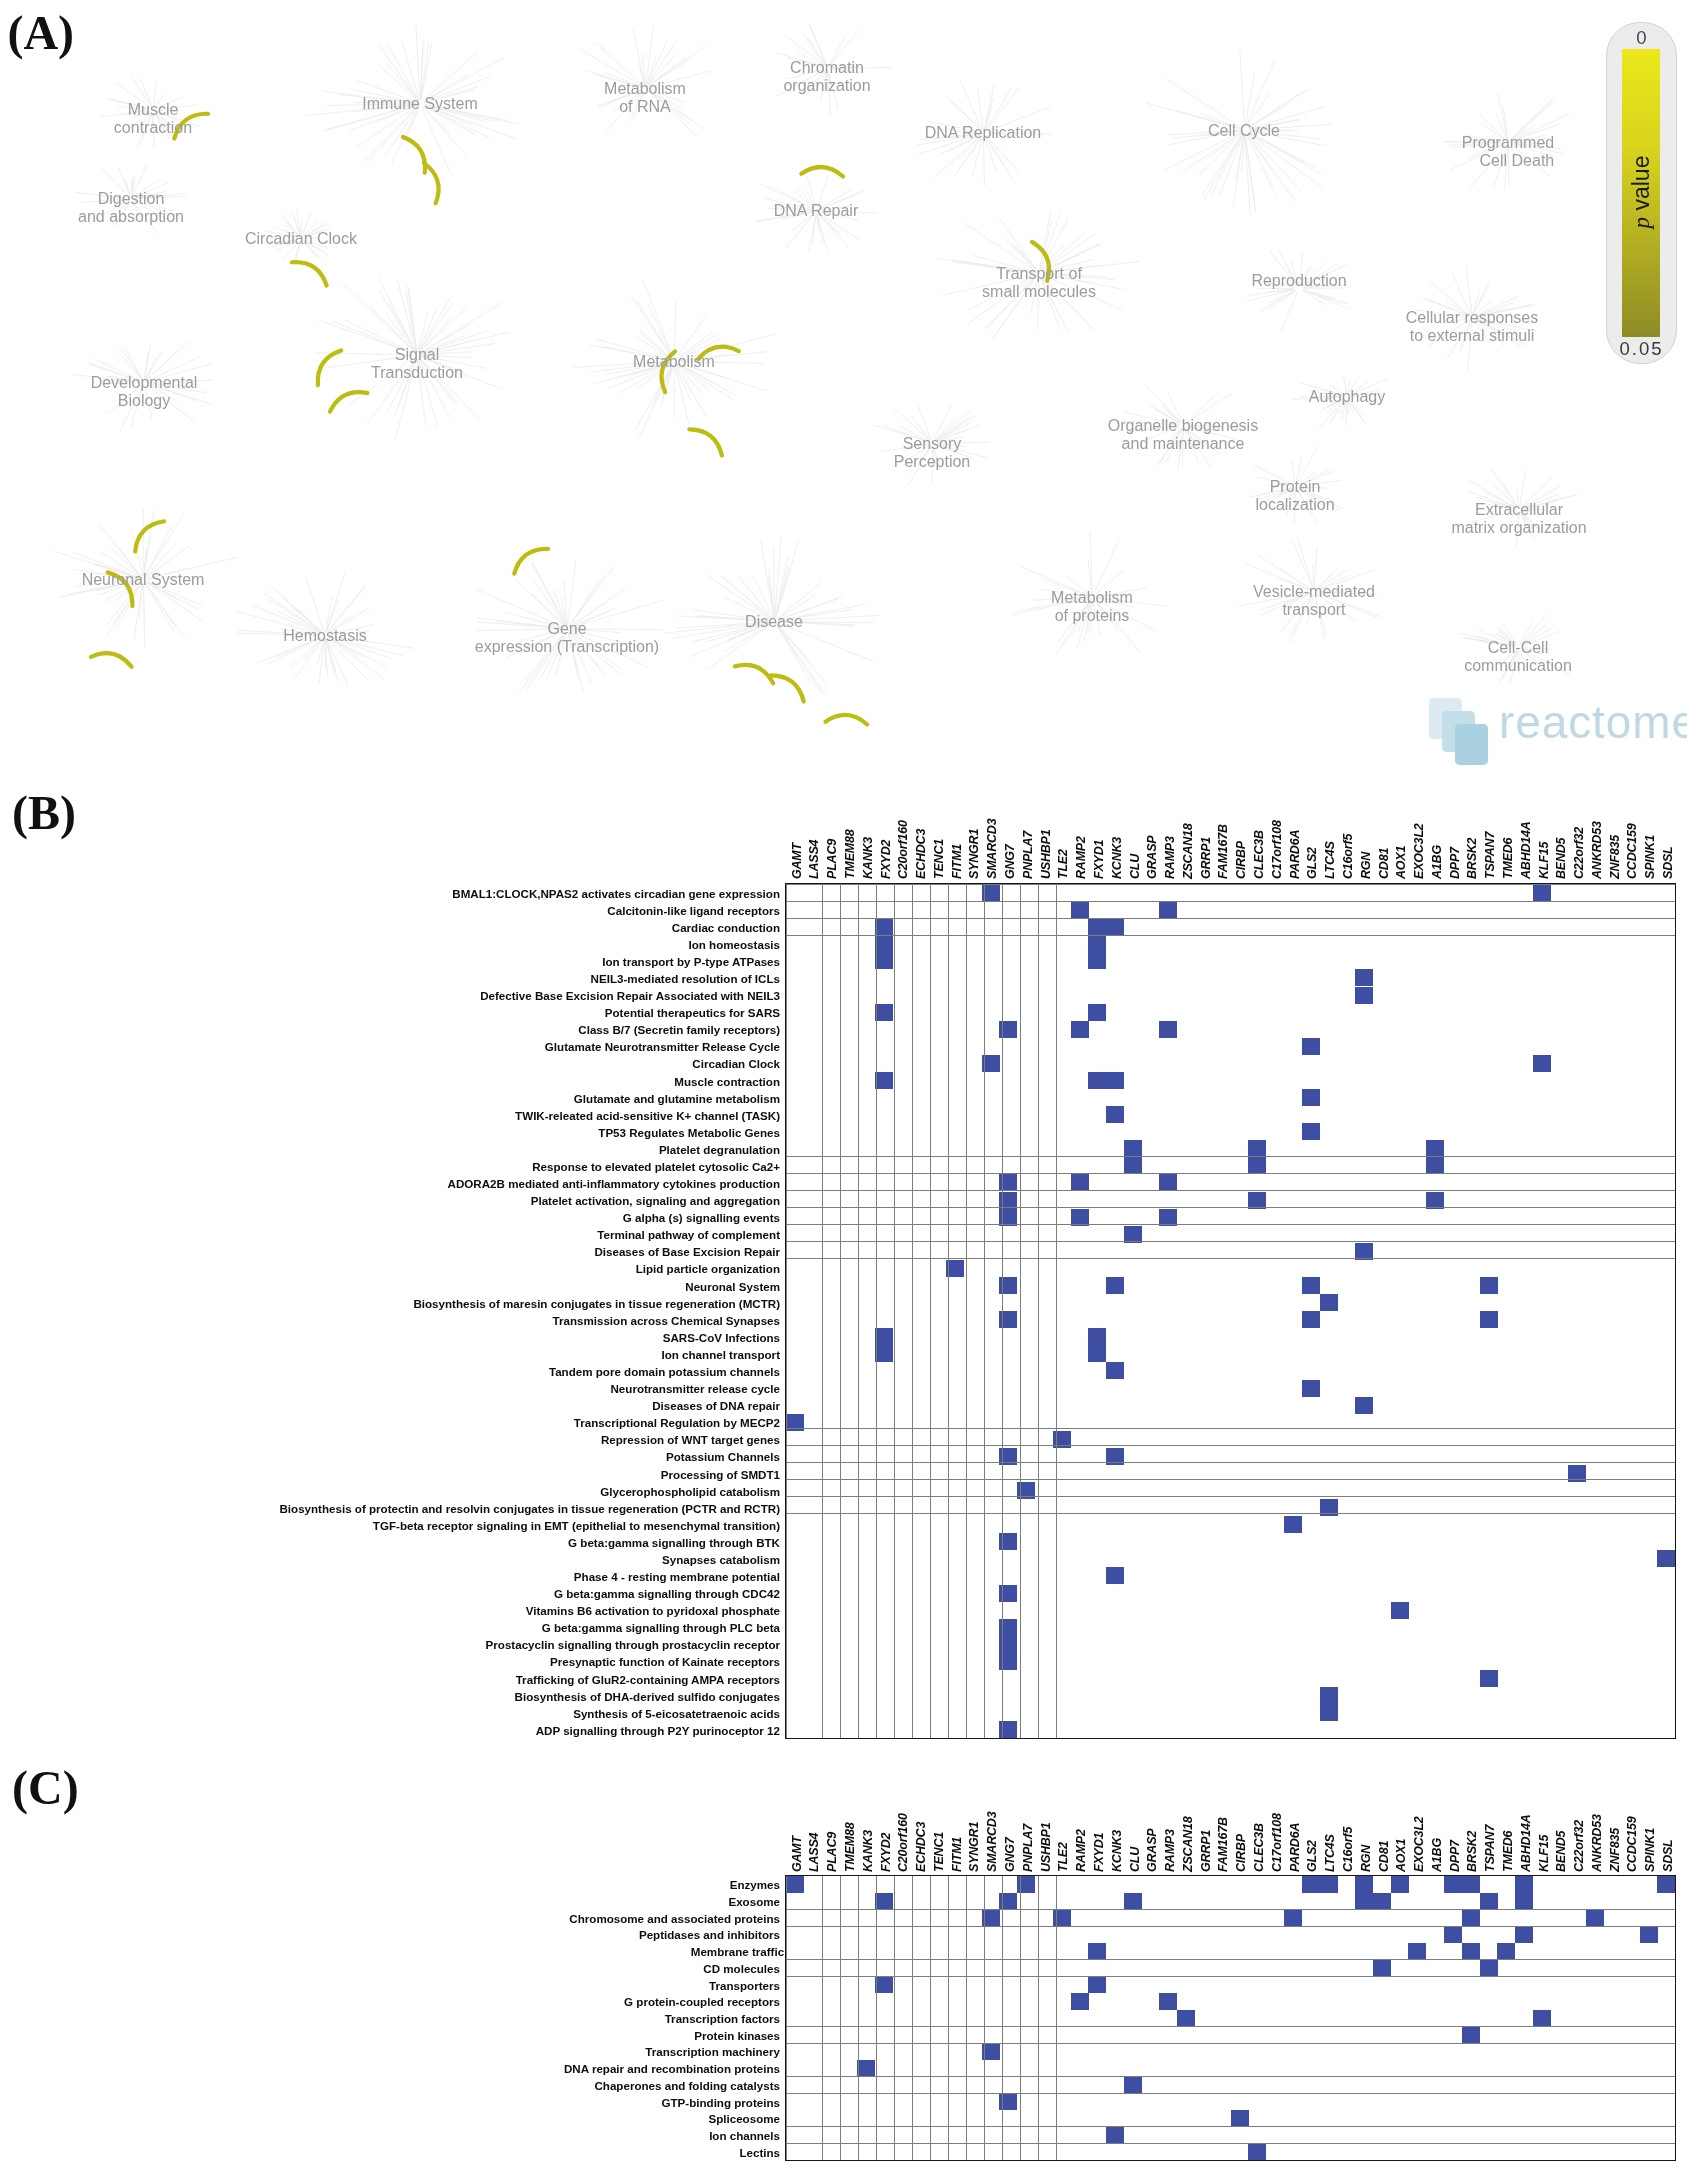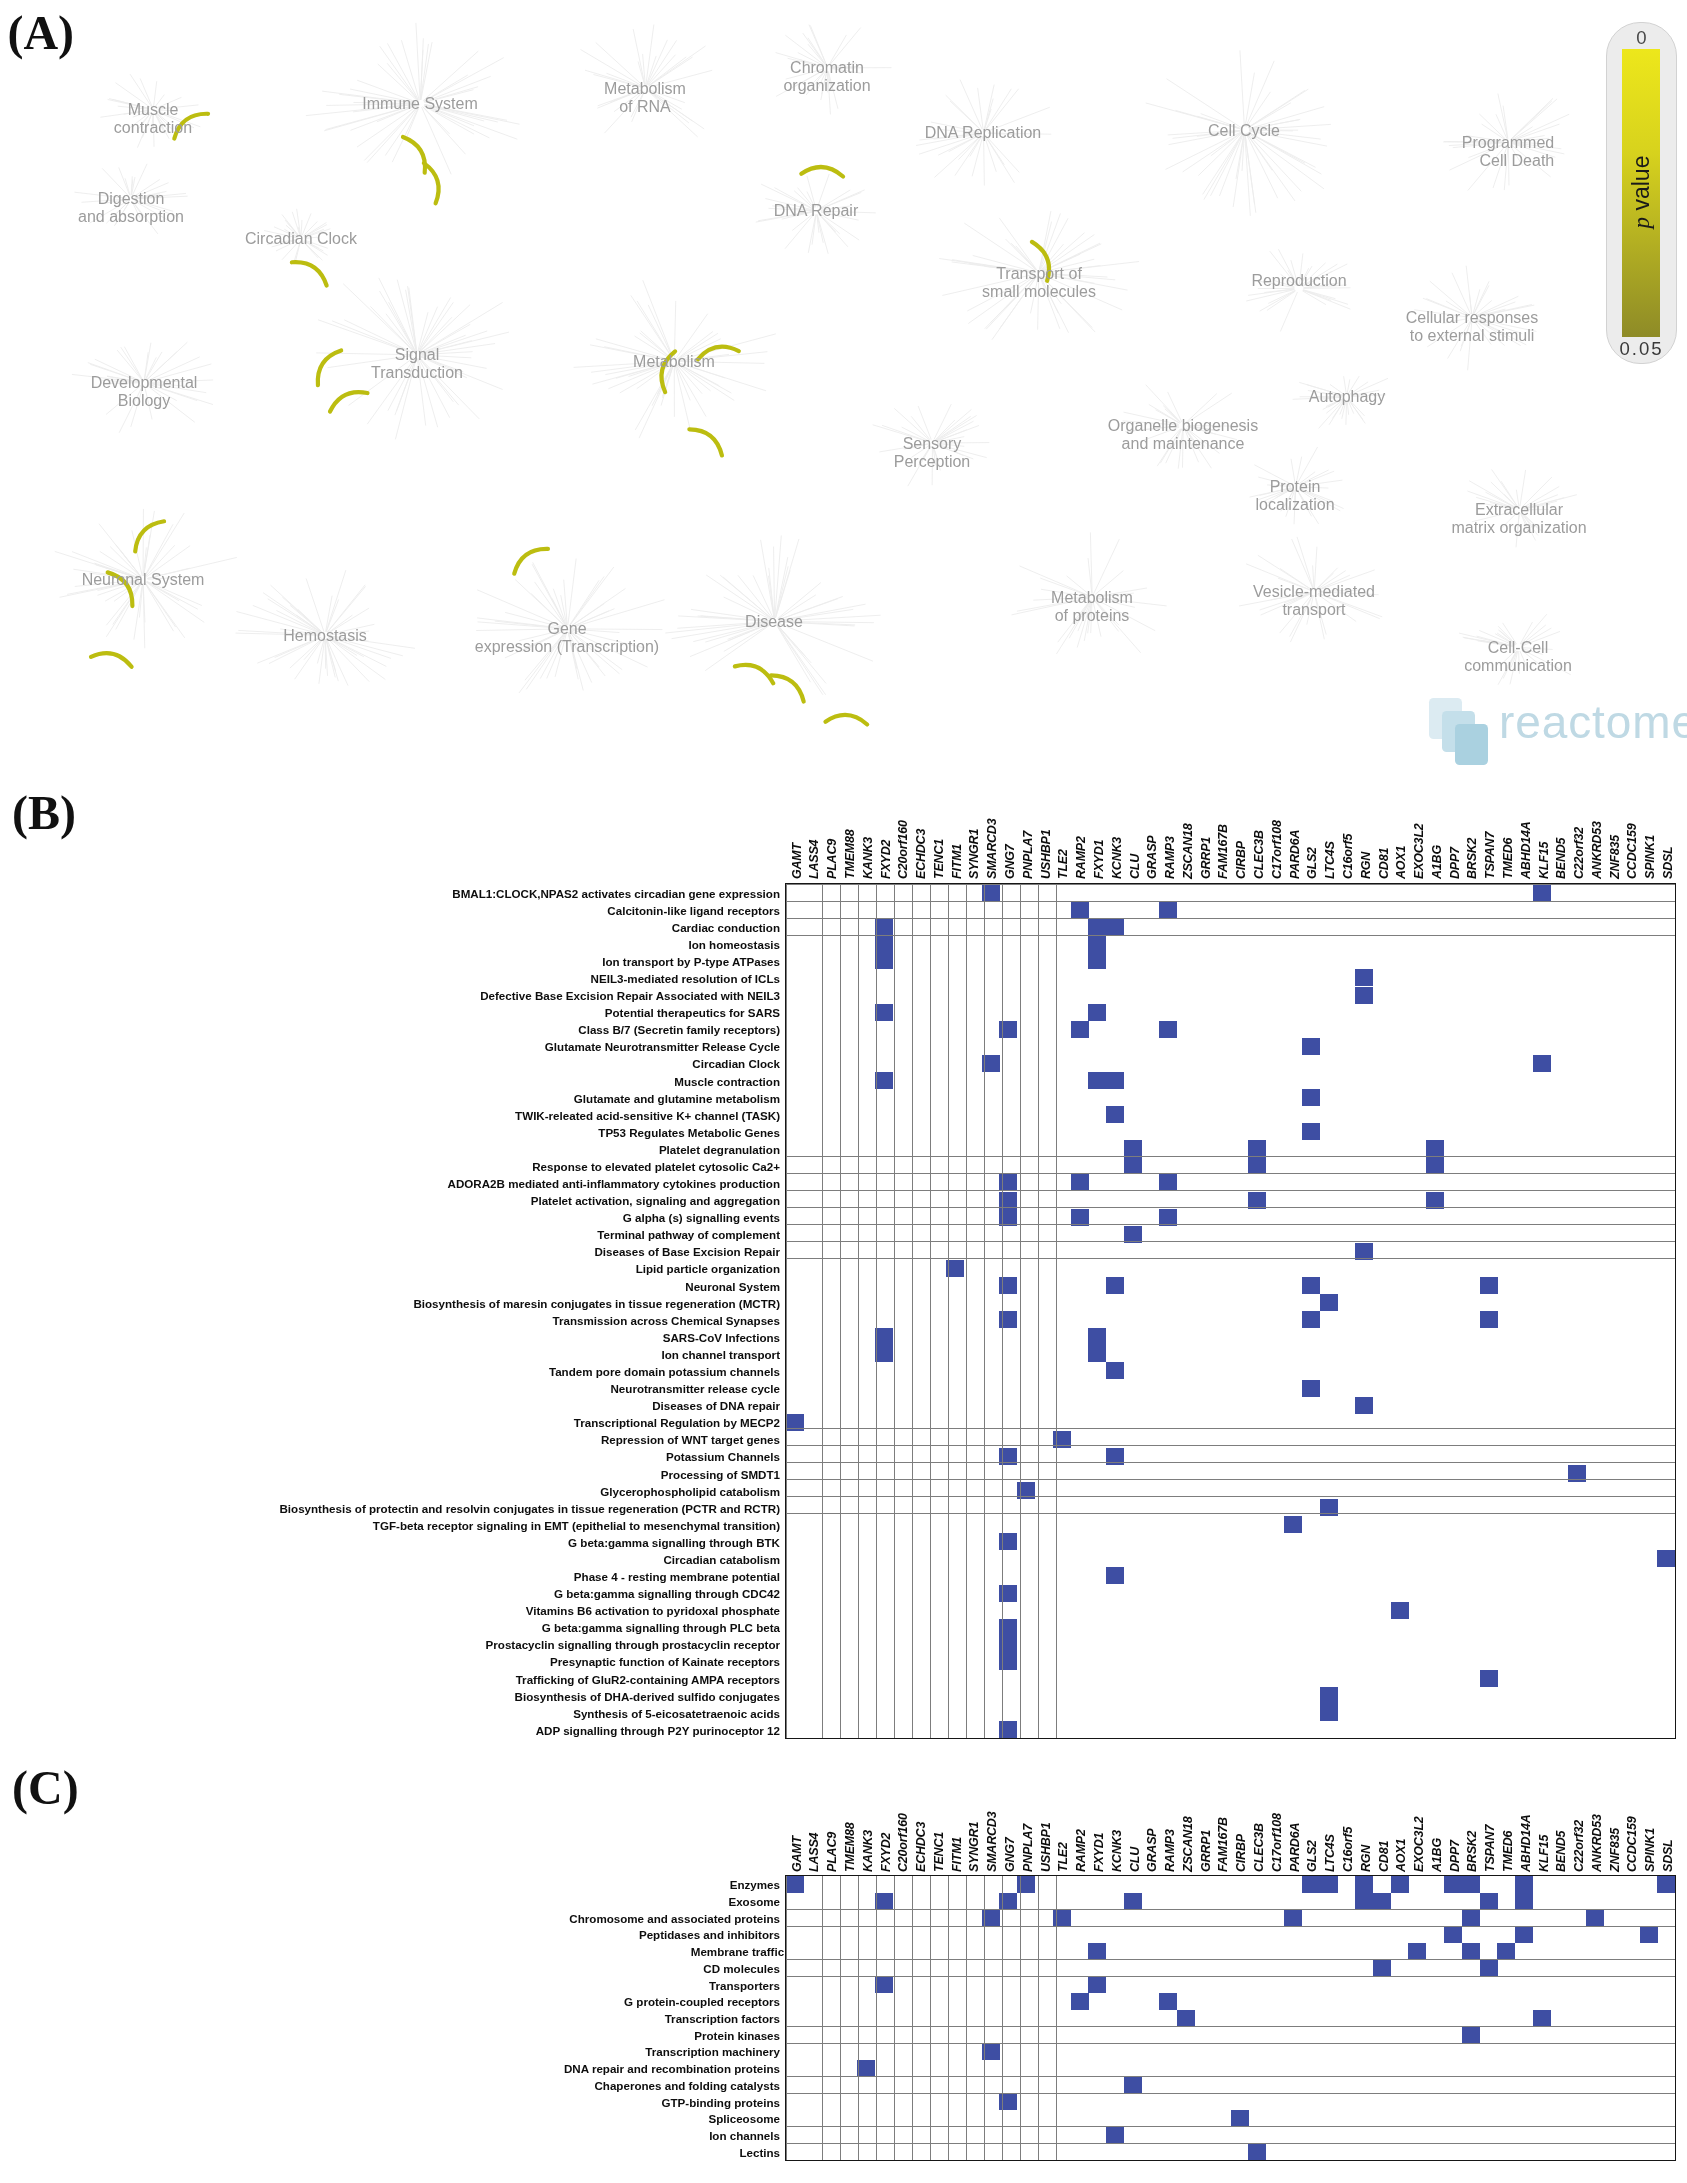--- a/index.html
+++ b/index.html
@@ -1197,21 +1197,21 @@
       <div class="row-label" style="right: 908px; top: 1380px; height: 17px; line-height: 17px;">Neurotransmitter release cycle</div>
       <div class="row-label" style="right: 908px; top: 1397px; height: 17px; line-height: 17px;">Diseases of DNA repair</div>
       <div class="row-label" style="right: 908px; top: 1414px; height: 17px; line-height: 17px;">Transcriptional Regulation by MECP2</div>
       <div class="row-label" style="right: 908px; top: 1431px; height: 17px; line-height: 17px;">Repression of WNT target genes</div>
       <div class="row-label" style="right: 908px; top: 1448px; height: 17px; line-height: 17px;">Potassium Channels</div>
       <div class="row-label" style="right: 908px; top: 1466px; height: 17px; line-height: 17px;">Processing of SMDT1</div>
       <div class="row-label" style="right: 908px; top: 1483px; height: 17px; line-height: 17px;">Glycerophospholipid catabolism</div>
       <div class="row-label" style="right: 908px; top: 1500px; height: 17px; line-height: 17px;">Biosynthesis of protectin and resolvin conjugates in tissue regeneration (PCTR and RCTR)</div>
       <div class="row-label" style="right: 908px; top: 1517px; height: 17px; line-height: 17px;">TGF-beta receptor signaling in EMT (epithelial to mesenchymal transition)</div>
       <div class="row-label" style="right: 908px; top: 1534px; height: 17px; line-height: 17px;">G beta:gamma signalling through BTK</div>
-      <div class="row-label" style="right: 908px; top: 1551px; height: 17px; line-height: 17px;">Circadian catabolism</div>
+      <div class="row-label" style="right: 908px; top: 1551px; height: 17px; line-height: 17px;">Synapses catabolism</div>
       <div class="row-label" style="right: 908px; top: 1568px; height: 17px; line-height: 17px;">Phase 4 - resting membrane potential</div>
       <div class="row-label" style="right: 908px; top: 1585px; height: 17px; line-height: 17px;">G beta:gamma signalling through CDC42</div>
       <div class="row-label" style="right: 908px; top: 1602px; height: 17px; line-height: 17px;">Vitamins B6 activation to pyridoxal phosphate</div>
       <div class="row-label" style="right: 908px; top: 1619px; height: 17px; line-height: 17px;">G beta:gamma signalling through PLC beta</div>
       <div class="row-label" style="right: 908px; top: 1636px; height: 17px; line-height: 17px;">Prostacyclin signalling through prostacyclin receptor</div>
       <div class="row-label" style="right: 908px; top: 1653px; height: 17px; line-height: 17px;">Presynaptic function of Kainate receptors</div>
       <div class="row-label" style="right: 908px; top: 1671px; height: 17px; line-height: 17px;">Trafficking of GluR2-containing AMPA receptors</div>
       <div class="row-label" style="right: 908px; top: 1688px; height: 17px; line-height: 17px;">Biosynthesis of DHA-derived sulfido conjugates</div>
       <div class="row-label" style="right: 908px; top: 1705px; height: 17px; line-height: 17px;">Synthesis of 5-eicosatetraenoic acids</div>
       <div class="row-label" style="right: 908px; top: 1722px; height: 17px; line-height: 17px;">ADP signalling through P2Y purinoceptor 12</div>

